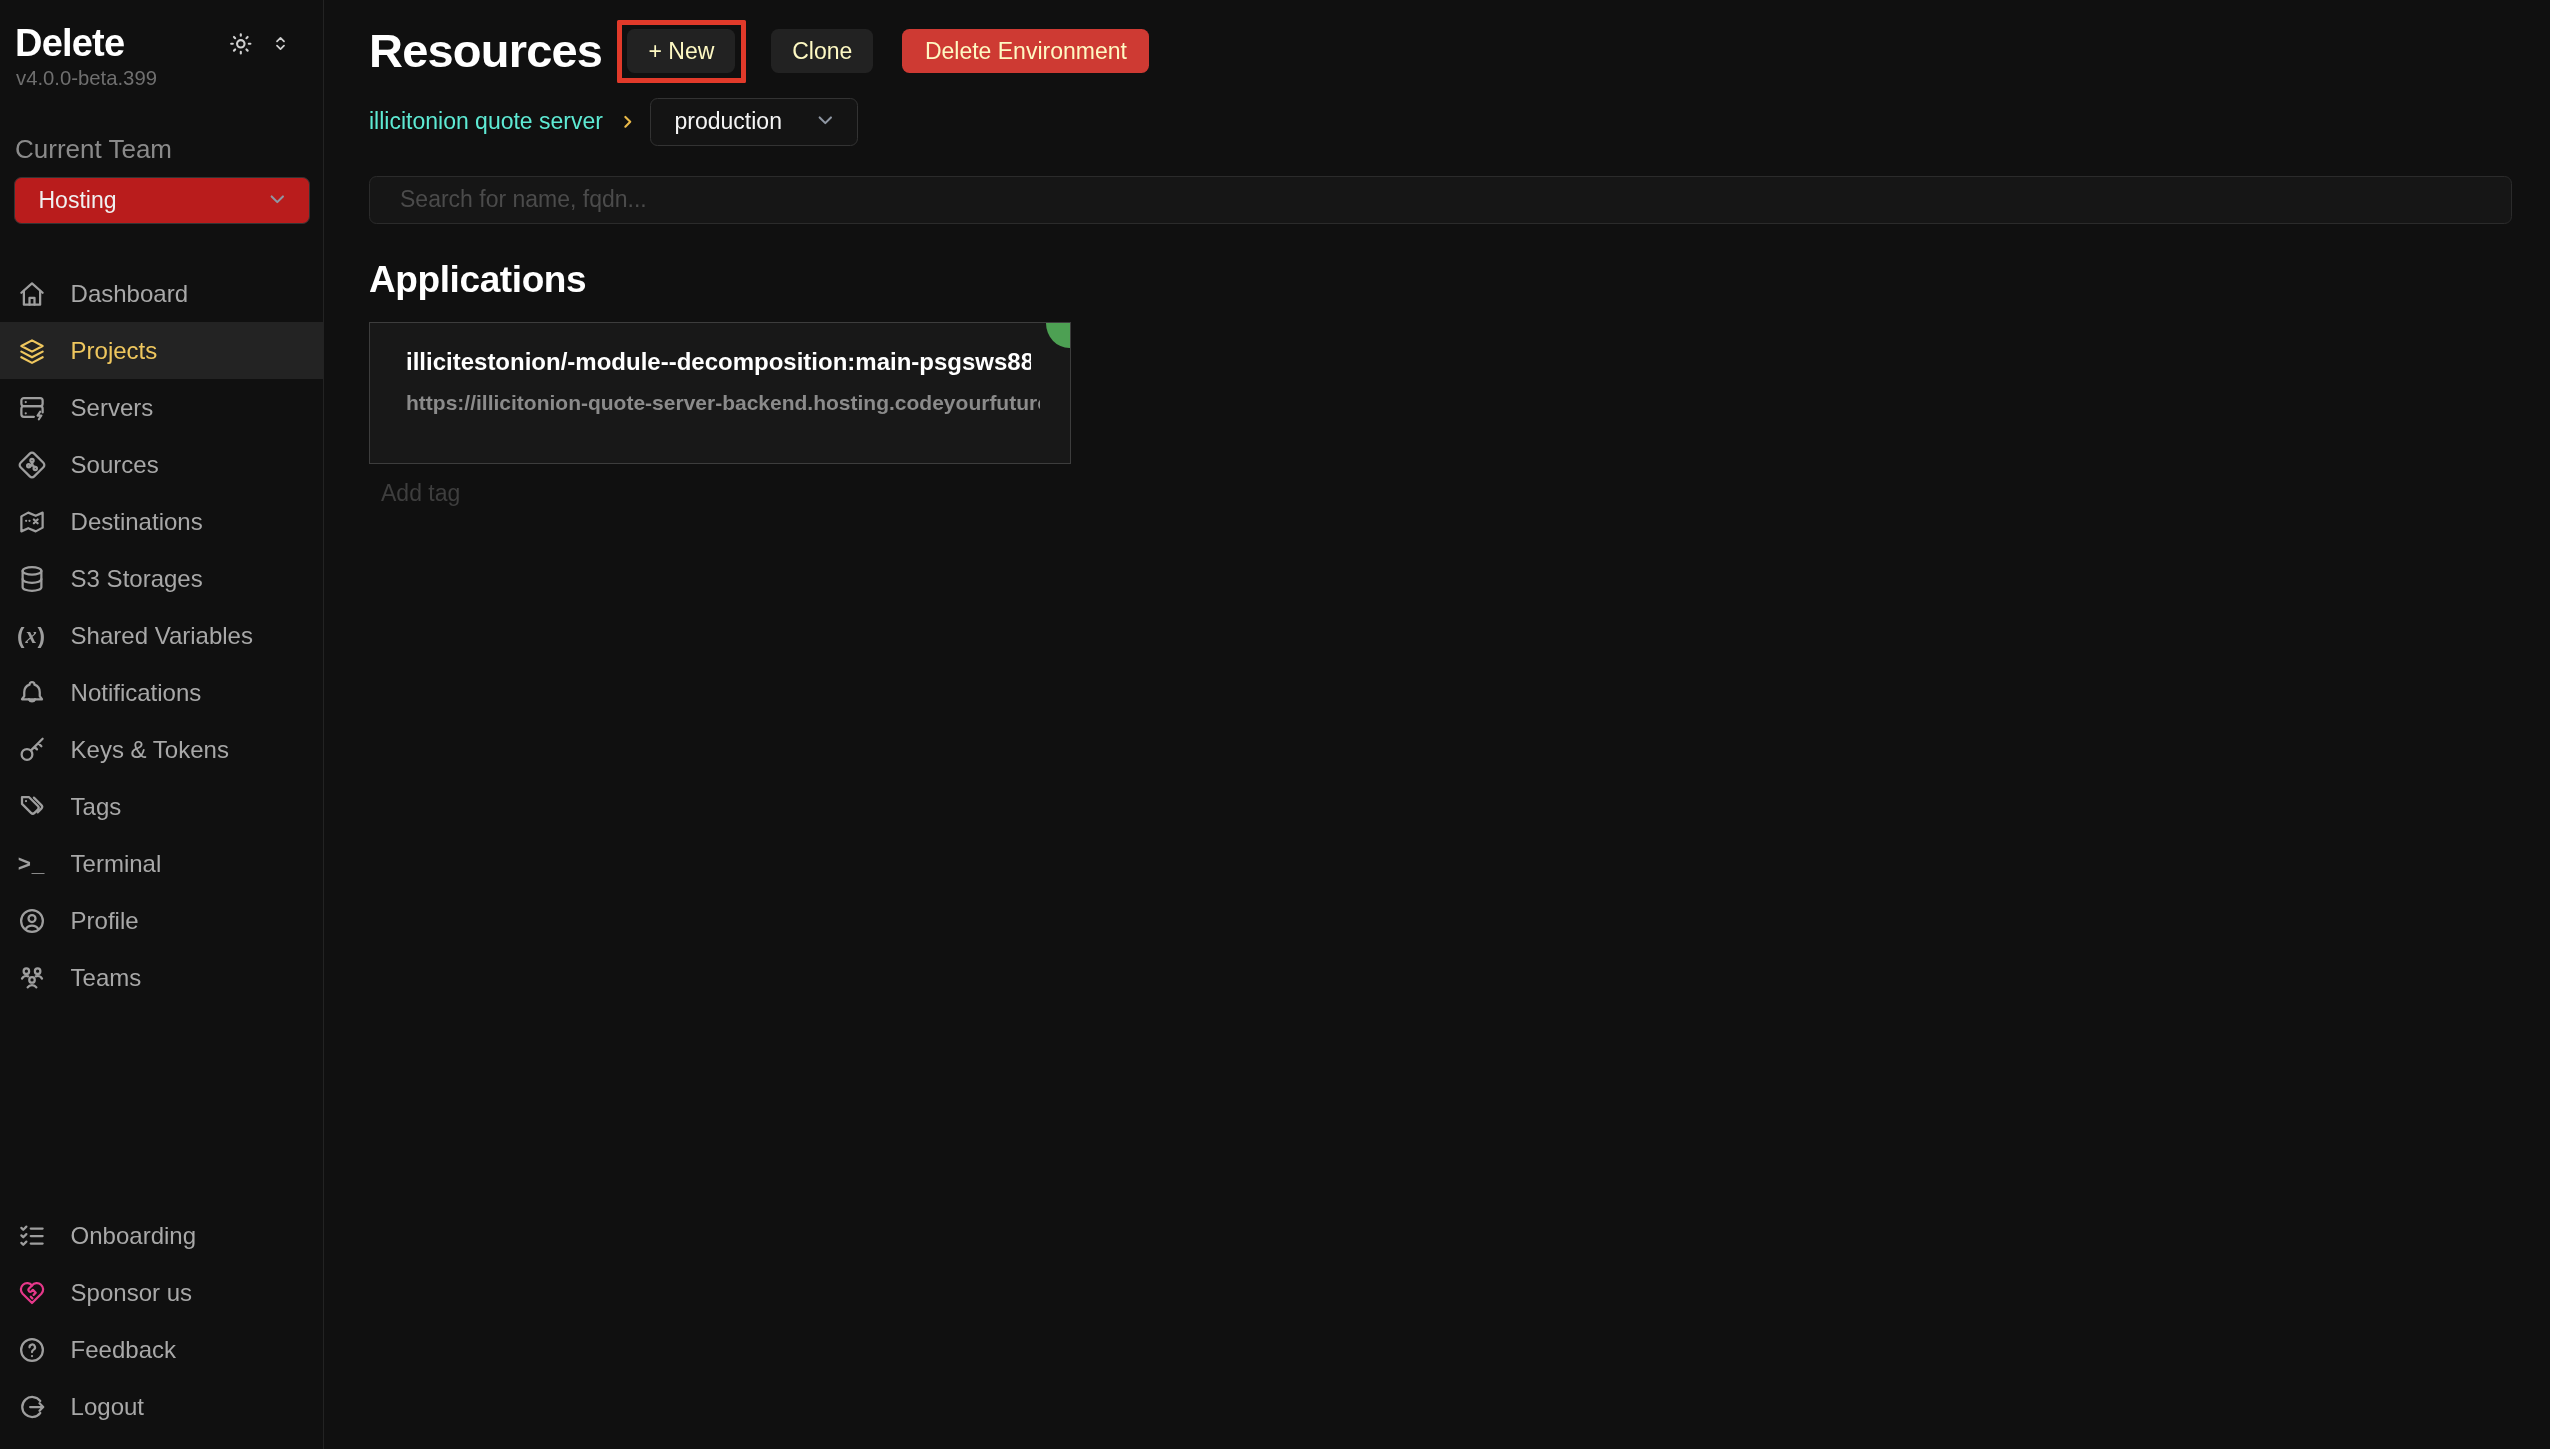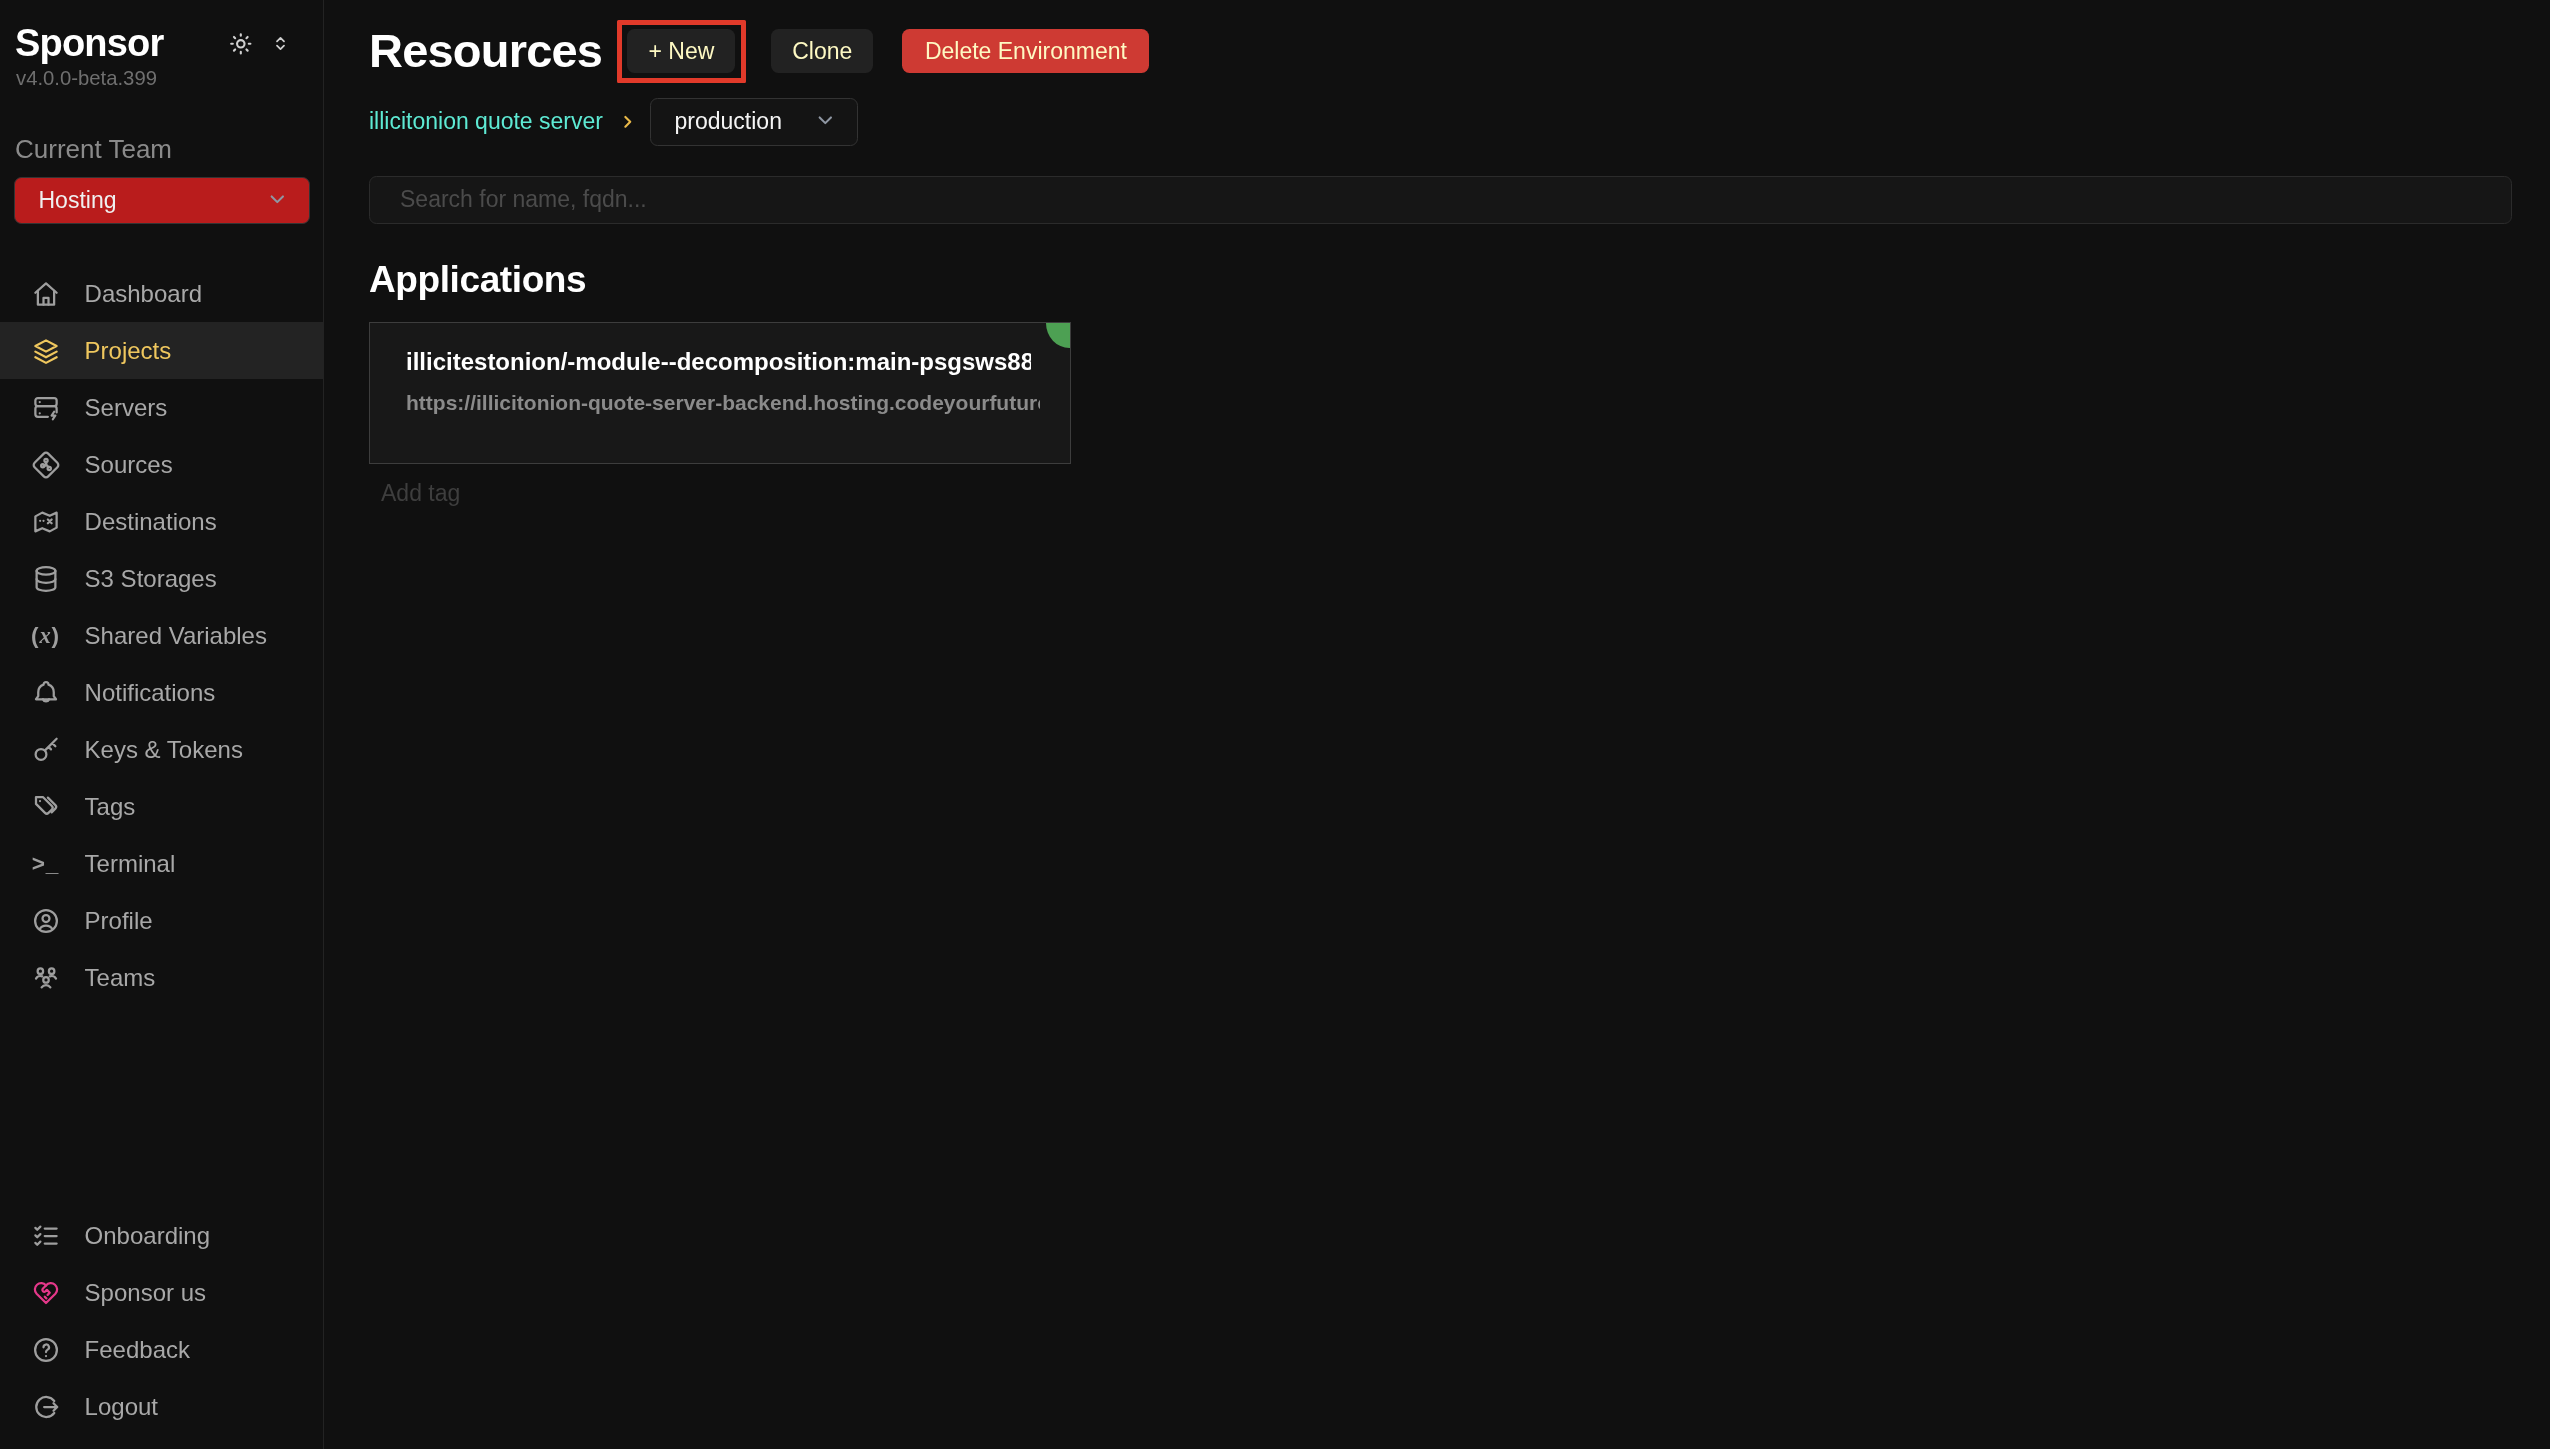--- a/index.html
+++ b/index.html
@@ -37,21 +37,21 @@
     display: flex; align-items: center; justify-content: space-between;
     padding: 0 19.6px 0 24px; cursor: pointer;
   }
   .team-select .sel-text { font-size: 23px; color: #f0f0f0; }
   .sel-chev { color: #8f97a3; }
 
   .nav { display: flex; flex-direction: column; margin-top: 41px; }
   .nav-footer { margin-top: auto; padding-bottom: 15px; }
   .nav-item {
     height: 57px; display: flex; align-items: center;
-    padding-left: 29px; gap: 22.6px; cursor: pointer;
+    padding-left: 15px; gap: 22.6px; cursor: pointer;
     color: #a8a8a8; font-size: 24px;
   }
   .nav-item .nav-icon {
     width: 33px; height: 33px; display: flex; align-items: center; justify-content: center;
     color: #9e9e9e; flex: none;
   }
   .nav-item.active { background: #232323; color: var(--accent, #efc75e); }
   .nav-item.active .nav-icon { color: var(--accent, #efc75e); }
   .nav-icon svg { display: block; }
   .icon-text { font-size: 22.6px; font-weight: 600; letter-spacing: 0.8px; }
@@ -118,21 +118,21 @@
   }
   .add-tag { margin-top: 16.6px; padding-left: 12px; font-size: 23px; color: #3e3e3e; cursor: pointer; }
 </style>
 </head>
 <body>
 
 <div class="app">
 
   <aside class="sidebar">
     <div class="logo-row">
-      <h1 class="logo">Sponsor</h1>
+      <h1 class="logo">Delete</h1>
       <div class="logo-icons">
         <span>
             <svg width="25.6" height="25.6" viewBox="0 0 24 24" fill="none" stroke="currentColor" stroke-width="2" stroke-linecap="round">
               <circle cx="12" cy="12" r="3.5"></circle>
               <path d="M12 3v1.5M12 19.5V21M3 12h1.5M19.5 12H21M5.6 5.6l1.1 1.1M17.3 17.3l1.1 1.1M18.4 5.6l-1.1 1.1M6.7 17.3l-1.1 1.1"></path>
             </svg>
           </span>
         <span>
             <svg width="21" height="21" viewBox="0 0 24 24" fill="none" stroke="currentColor" stroke-width="2" stroke-linecap="round" stroke-linejoin="round">
               <path d="M8 9.5l4-4 4 4M8 14.5l4 4 4-4"></path>

